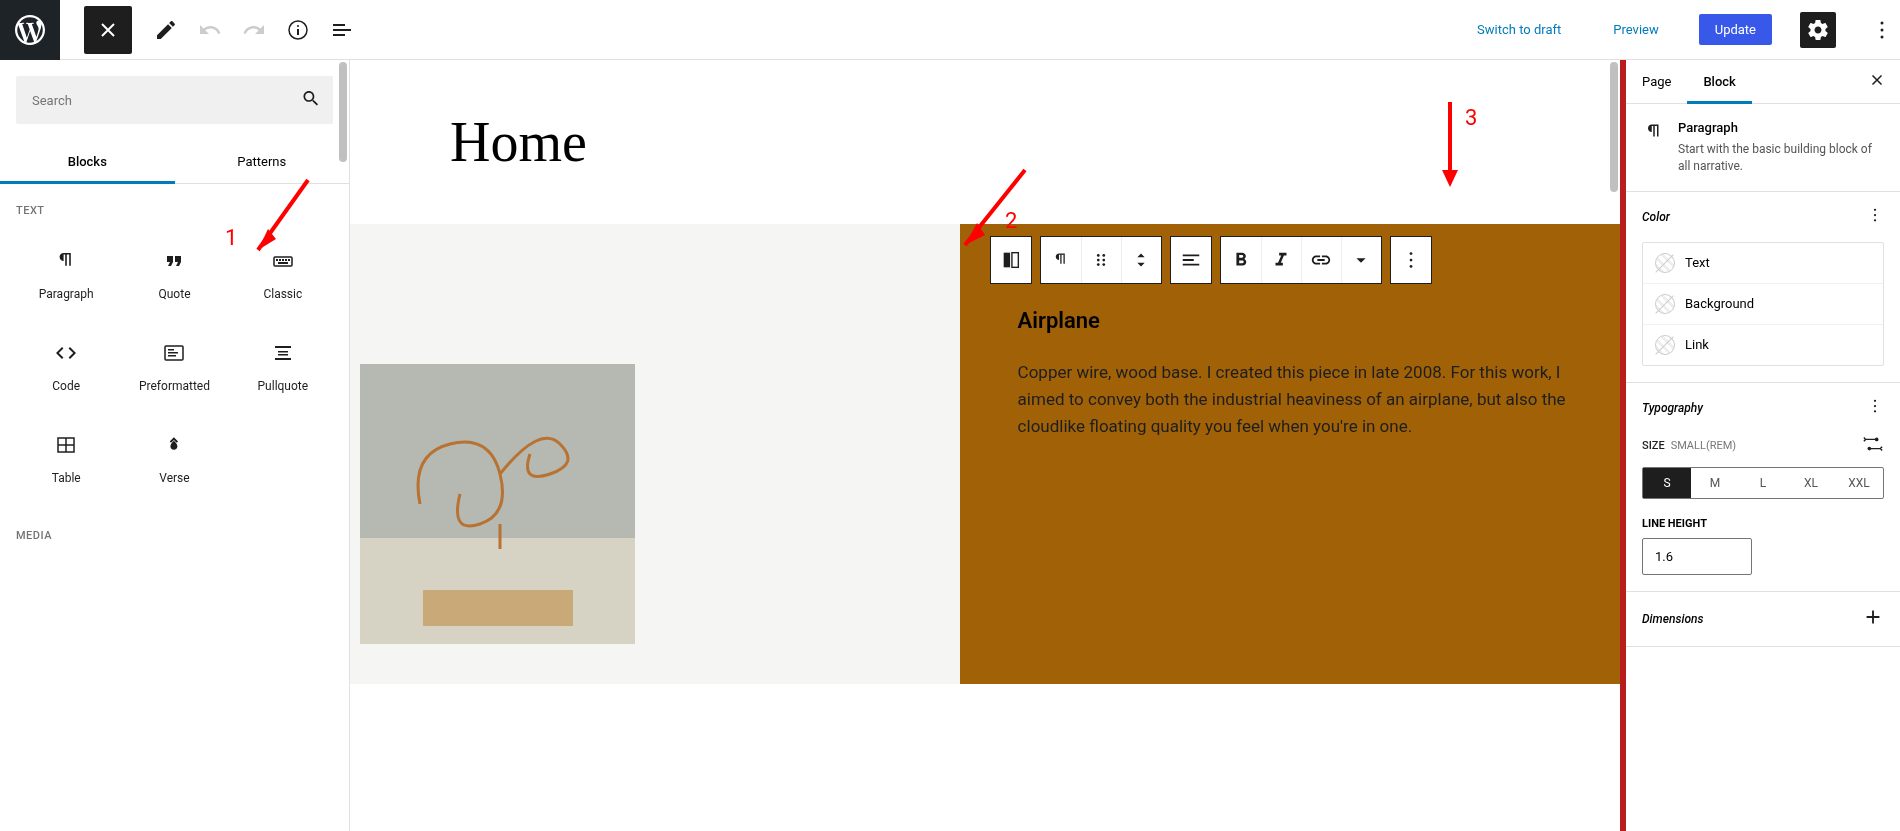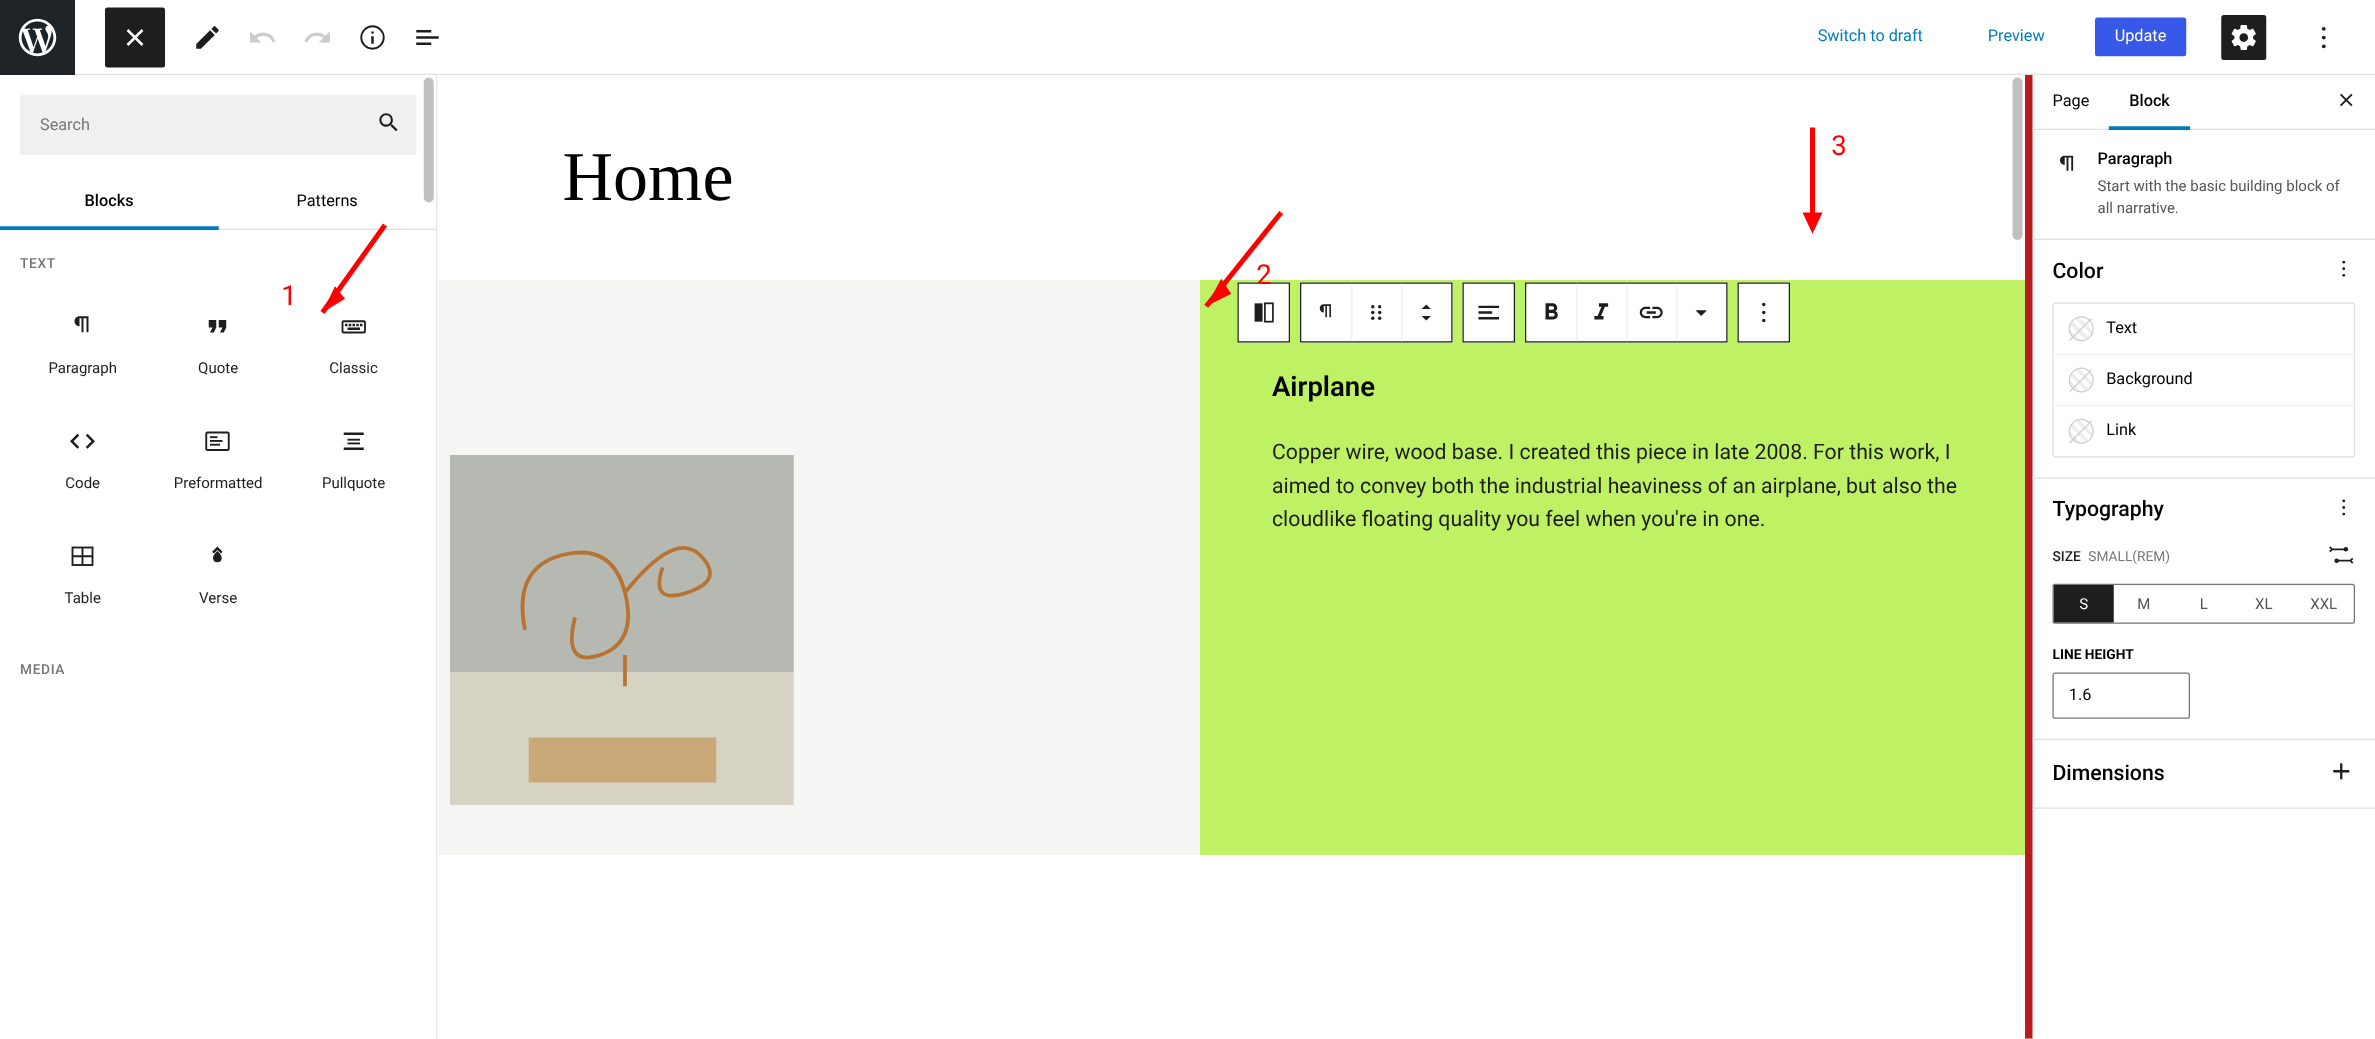--- a/index.html
+++ b/index.html
@@ -8,21 +8,21 @@
 .topbar { height: 60px; display: flex; align-items: center; border-bottom: 1px solid #e0e0e0; }
 .wp-logo { width: 60px; height: 60px; background: #1d2327; display: flex; align-items: center; justify-content: center; }
 .wp-logo svg { width: 36px; height: 36px; fill: #fff; }
 .close-inserter { width: 48px; height: 48px; background: #1e1e1e; display: flex; align-items: center; justify-content: center; margin-left: 24px; border-radius: 2px; cursor: pointer; }
 .close-inserter svg { width: 24px; height: 24px; fill: #fff; }
 .top-tools { display: flex; align-items: center; gap: 8px; margin-left: 16px; }
 .tool-btn { width: 36px; height: 36px; display: flex; align-items: center; justify-content: center; cursor: pointer; border-radius: 2px; }
 .tool-btn svg { width: 24px; height: 24px; }
 .tool-btn.disabled svg { fill: #ccc; }
 .tool-btn:not(.disabled) svg { fill: #1e1e1e; }
-.top-right { margin-left: auto; display: flex; align-items: center; gap: 28px; padding-right: 23px; }
+.top-right { margin-left: auto; display: flex; align-items: center; gap: 28px; padding-right: 0; }
 .link-btn { color: #007cba; font-size: 13px; padding: 8px 12px; cursor: pointer; }
 .update-btn { background: #3858e9; color: #fff; padding: 8px 16px; font-size: 13px; border-radius: 2px; cursor: pointer; }
 .settings-btn { width: 36px; height: 36px; background: #1e1e1e; display: flex; align-items: center; justify-content: center; border-radius: 2px; cursor: pointer; }
 .settings-btn svg { width: 24px; height: 24px; fill: #fff; }
 .more-btn { width: 36px; height: 36px; display: flex; align-items: center; justify-content: center; cursor: pointer; }
 .more-btn svg { width: 24px; height: 24px; fill: #1e1e1e; }
 
 .main { display: flex; height: calc(100% - 60px); }
 
 .inserter { width: 350px; border-right: 1px solid #e0e0e0; display: flex; flex-direction: column; background: #fff; position: relative; }
@@ -49,21 +49,21 @@
 .canvas { flex: 1; overflow-y: auto; position: relative; background: #fff; }
 .canvas-scroll { position: absolute; right: 0; top: 0; bottom: 0; width: 12px; }
 .canvas-scroll-thumb { position: absolute; right: 2px; top: 2px; width: 8px; height: 130px; background: #c0c0c0; border-radius: 4px; }
 .page-title { font-size: 56px; font-weight: 400; padding: 50px 0 50px 100px; font-family: Georgia, serif; }
 .content-row { display: flex; background: #f5f5f3; }
 .content-left { width: 48%; padding: 140px 0 40px 0; display: flex; justify-content: flex-start; }
 .sculpture { width: 275px; height: 280px; margin-left: 10px; background: linear-gradient(#b6b8b2 0%, #b6b8b2 62%, #d6d2c4 62%, #d6d2c4 100%); position: relative; }
 .sculpture::after { content: ""; position: absolute; bottom: 18px; left: 50%; transform: translateX(-50%); width: 150px; height: 36px; background: #c9a978; }
 .wire { position: absolute; top: 40px; left: 40px; width: 200px; height: 160px; }
 .wire svg { width: 100%; height: 100%; }
-.content-right { width: 52%; padding: 2px 30px 40px 30px; background: #bef264; position: relative; }
+.content-right { width: 52%; padding: 12px 30px 40px 30px; background: #a16207; position: relative; }
 .block-toolbar-wrap { display: flex; gap: 8px; margin-bottom: 24px; margin-top: 0; }
 .toolbar-group { display: flex; border: 1px solid #1e1e1e; background: #fff; height: 48px; }
 .toolbar-btn { width: 40px; height: 46px; display: flex; align-items: center; justify-content: center; cursor: pointer; }
 .toolbar-btn + .toolbar-btn { border-left: 1px solid #eee; }
 .toolbar-btn svg { width: 22px; height: 22px; fill: #1e1e1e; }
 .block-heading { font-size: 22px; font-weight: 600; margin-bottom: 26px; padding-left: 28px; }
 .block-text { font-size: 17px; line-height: 1.6; color: #1e1e1e; padding-left: 28px; padding-right: 10px; }
 
 .sidebar { width: 280px; border-left: 6px solid #b91c1c; background: #fff; display: flex; flex-direction: column; }
 .sidebar-tabs { display: flex; border-bottom: 1px solid #e0e0e0; position: relative; align-items: center; }
@@ -72,21 +72,21 @@
 .sidebar-tab.active::after { content: ""; position: absolute; bottom: -1px; left: 0; right: 0; height: 3px; background: #007cba; }
 .sidebar-close { margin-left: auto; padding: 8px 14px; cursor: pointer; }
 .sidebar-close svg { width: 18px; height: 18px; fill: #1e1e1e; }
 .block-info { padding: 16px; border-bottom: 1px solid #e0e0e0; display: flex; gap: 12px; }
 .block-info-icon svg { width: 24px; height: 24px; fill: #1e1e1e; }
 .block-info-text { flex: 1; }
 .block-info-title { font-size: 13px; font-weight: 500; margin-bottom: 6px; }
 .block-info-desc { font-size: 12px; color: #555; line-height: 1.4; }
 .panel { border-bottom: 1px solid #e0e0e0; }
 .panel-header { display: flex; align-items: center; padding: 14px 16px; cursor: pointer; }
-.panel-title { font-size: 17px; font-weight: 500; flex: 1; }
+.panel-title { font-size: 12px; font-weight: 500; flex: 1; font-style: italic; }
 .panel-menu svg { width: 18px; height: 18px; fill: #1e1e1e; }
 .panel-plus svg { width: 22px; height: 22px; fill: #1e1e1e; }
 .panel-body { padding: 0 16px 16px 16px; }
 .color-list { border: 1px solid #e0e0e0; border-radius: 2px; }
 .color-row { display: flex; align-items: center; padding: 10px 12px; font-size: 13px; cursor: pointer; border-bottom: 1px solid #f0f0f0; }
 .color-row:last-child { border-bottom: none; }
 .color-swatch { width: 20px; height: 20px; border-radius: 50%; border: 1px solid #ccc; background: repeating-linear-gradient(45deg, #fff, #fff 3px, #eee 3px, #eee 6px); margin-right: 10px; position: relative; }
 .color-swatch::after { content: ""; position: absolute; width: 140%; height: 1px; background: #ccc; top: 50%; left: -20%; transform: rotate(-45deg); }
 .size-label-row { display: flex; align-items: center; padding: 0 16px 8px 16px; }
 .size-label { font-size: 11px; font-weight: 500; color: #1e1e1e; }

